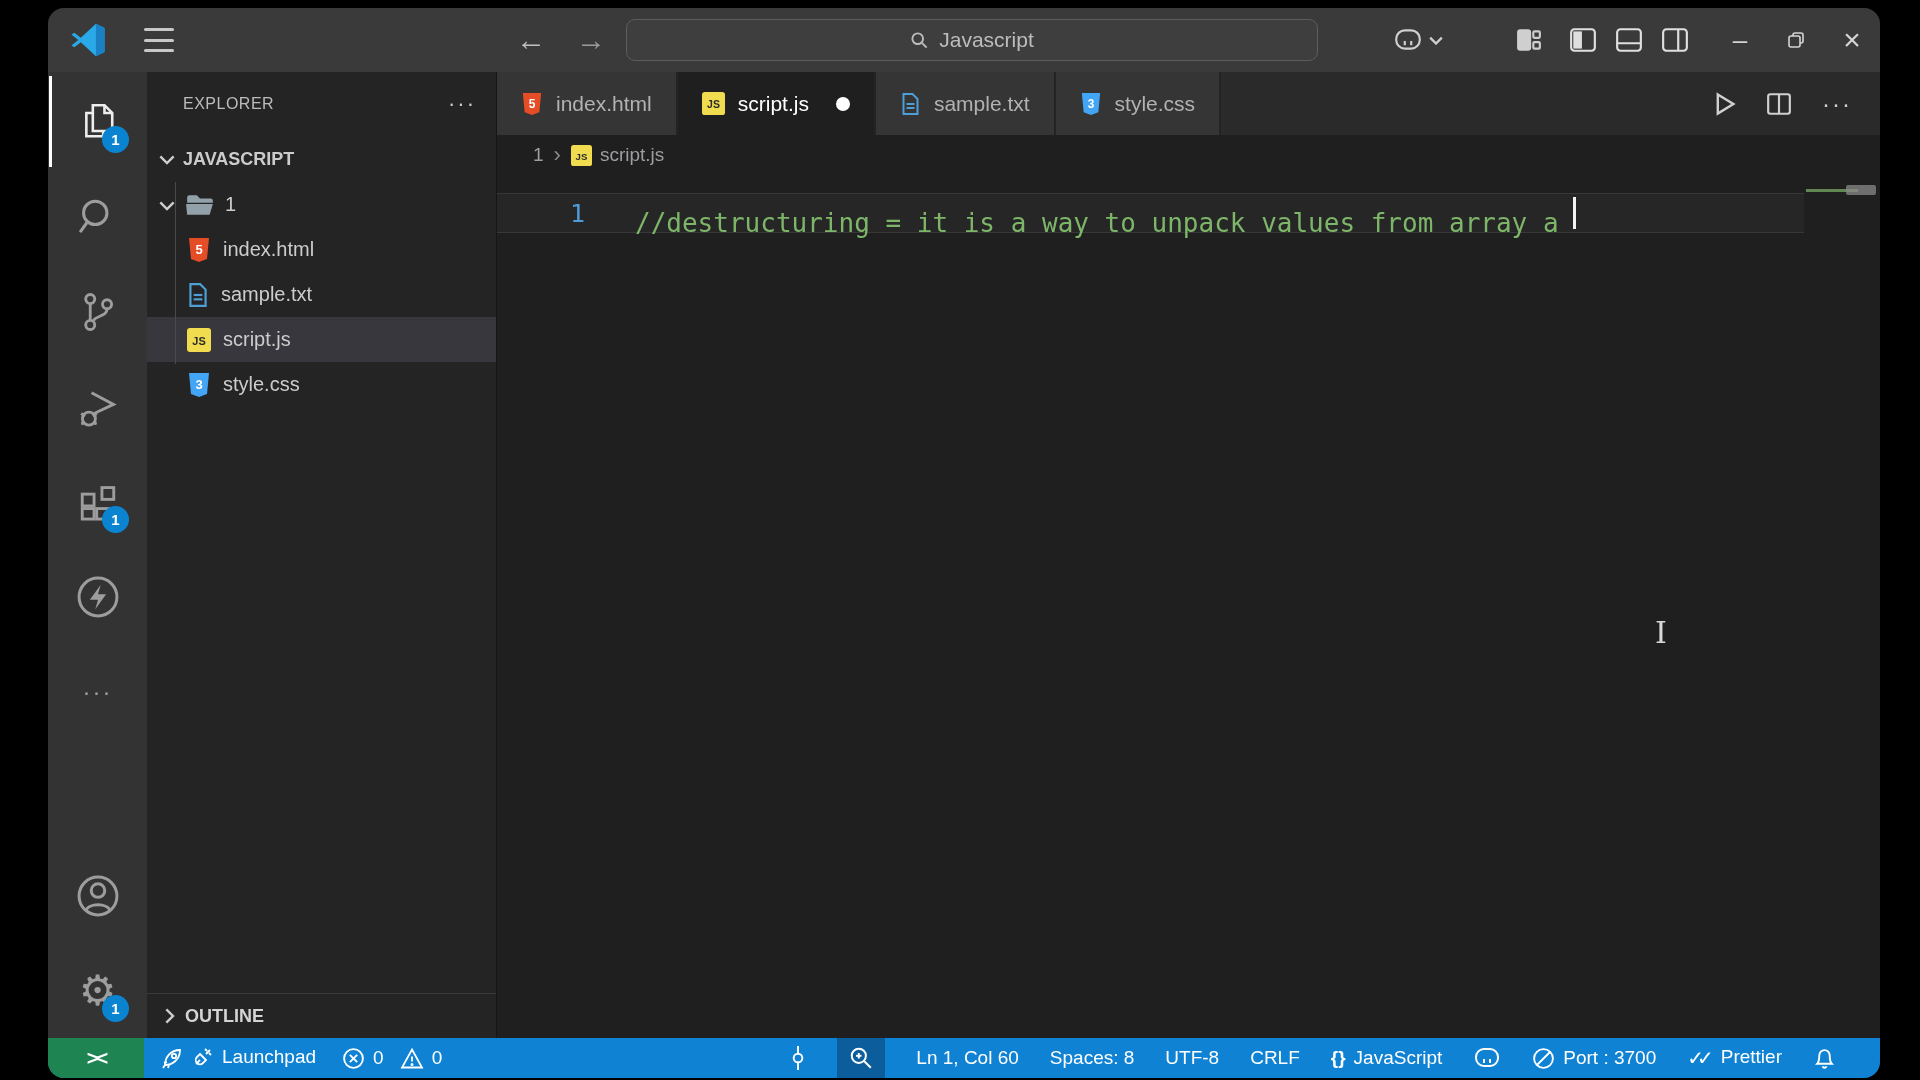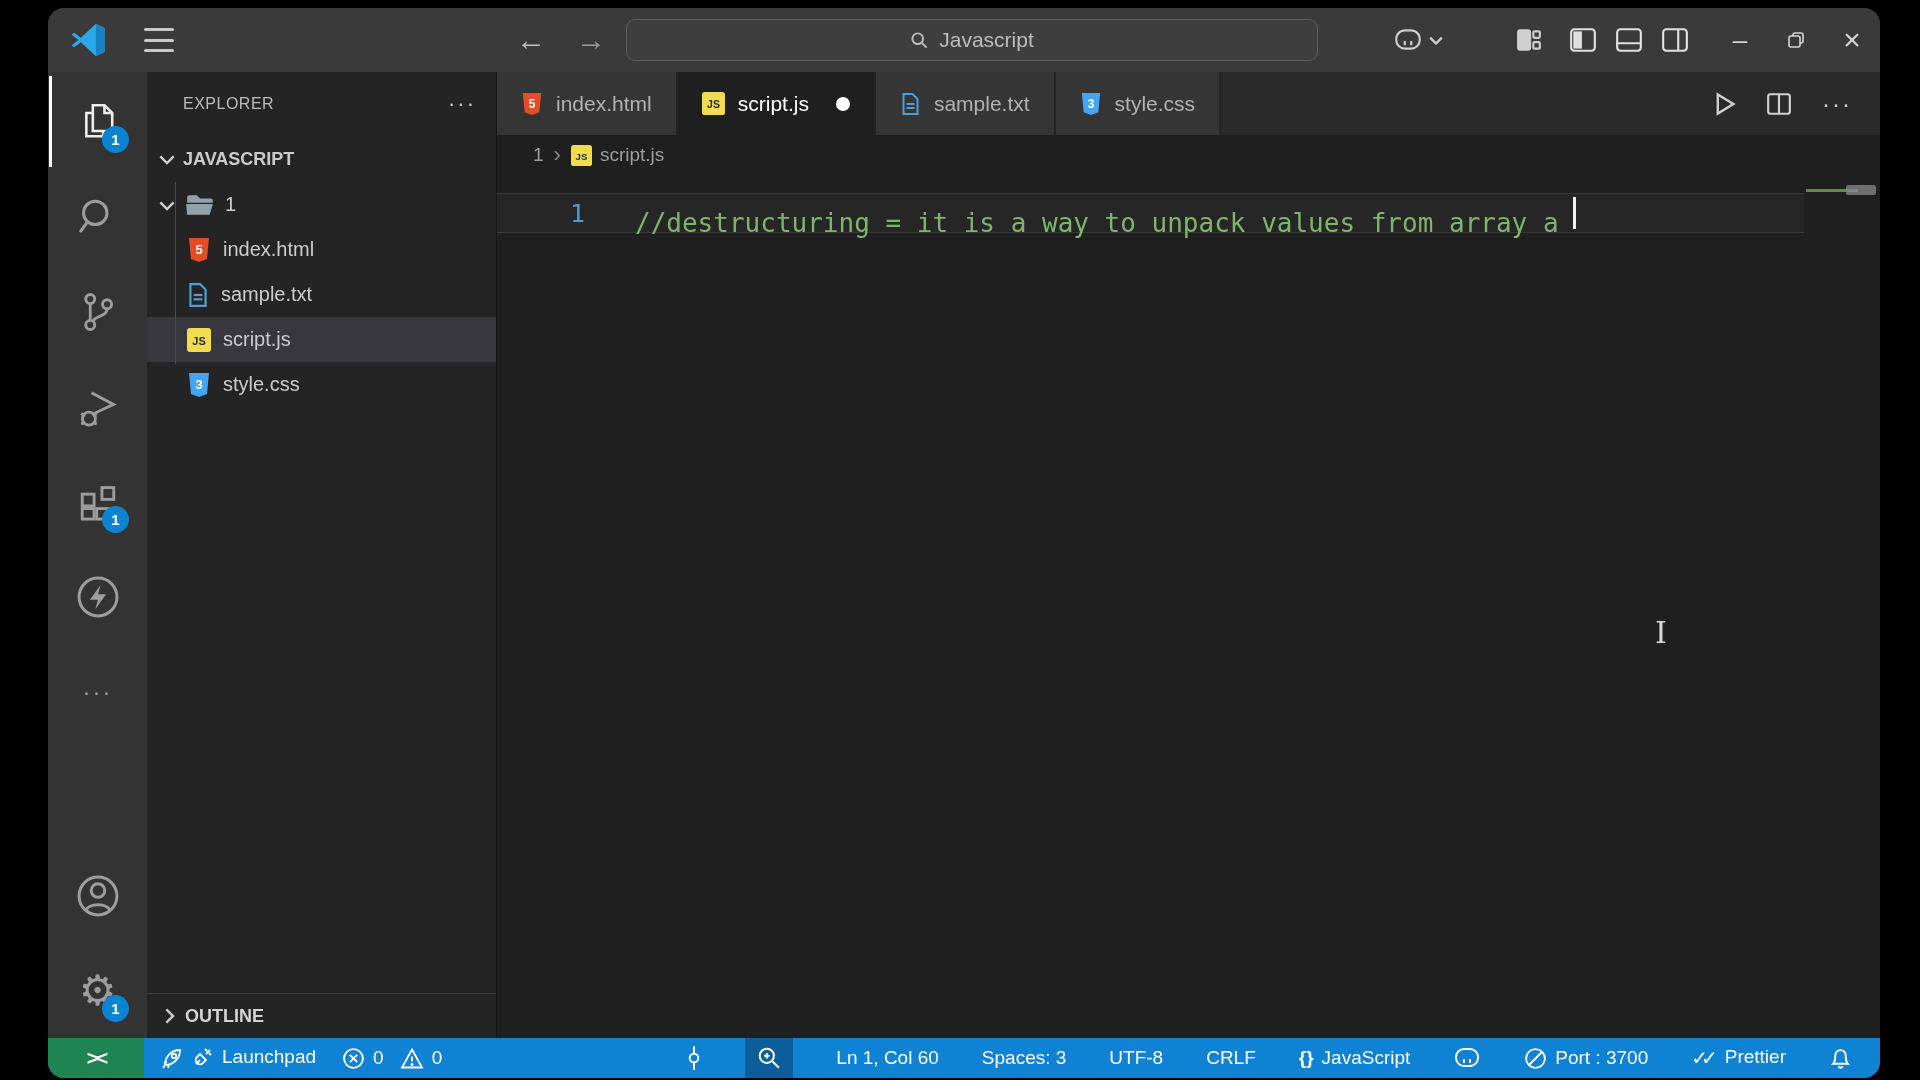--- a/index.html
+++ b/index.html
@@ -67,21 +67,21 @@
   .minimap { position:absolute; right:14px; top:6px; width:62px; bottom:0; cursor:pointer; }
   .minimap-line { position:absolute; left:2px; top:8px; width:52px; height:3px; background:#6d9a5d; opacity:0.85; }
   .scrollbar-thumb { position:absolute; right:-10px; top:4px; width:30px; height:10px; background:#8a8a8a; opacity:0.75; border-radius:2px; cursor:pointer; }
   .ibeam { position:absolute; left:1158px; top:440px; color:#d8d8d8; font-family:"DejaVu Serif",serif; font-size:30px; }
 
   
   .statusbar { flex:0 0 40px; background:#0f82d4; display:flex; align-items:center; color:#ffffff; font-size:19px; }
   .remote-block { width:96px; height:100%; background:#1e8452; display:flex; align-items:center; justify-content:center; font-weight:bold; font-size:21px; letter-spacing:-3px; cursor:pointer; }
   .st-item { display:flex; align-items:flex-start; gap:8px; cursor:pointer; white-space:nowrap; }
   .st-left { display:flex; align-items:center; gap:26px; padding-left:16px; }
-  .st-right { margin-left:auto; display:flex; align-items:center; gap:43px; padding-right:28px; }
+  .st-right { margin-left:auto; display:flex; align-items:center; gap:31px; padding-right:44px; }
   .st-zoom { background:#0b5d9c; height:40px; display:flex; align-items:center; padding:0 12px; }
   .checkmarks { font-size:20px; letter-spacing:-7px; padding-right:6px; }
 
   svg { display:block; }
 </style>
 </head>
 <body>
 
 <div class="window">
 
@@ -396,21 +396,21 @@
           <circle cx="9" cy="9" r="6.5"></circle>
             <line x1="14" y1="14" x2="20" y2="20"></line>
             <line x1="9" y1="6.5" x2="9" y2="11.5"></line>
             <line x1="6.5" y1="9" x2="11.5" y2="9"></line>
         </svg>
       </div>
       <div class="st-item">
           <span>Ln 1, Col 60</span>
         </div>
       <div class="st-item">
-          <span>Spaces: 3</span>
+          <span>Spaces: 8</span>
         </div>
       <div class="st-item">
           <span>UTF-8</span>
         </div>
       <div class="st-item">
           <span>CRLF</span>
         </div>
       <div class="st-item">
         <span style="font-weight:bold;">{}</span>
         <span>JavaScript</span>

